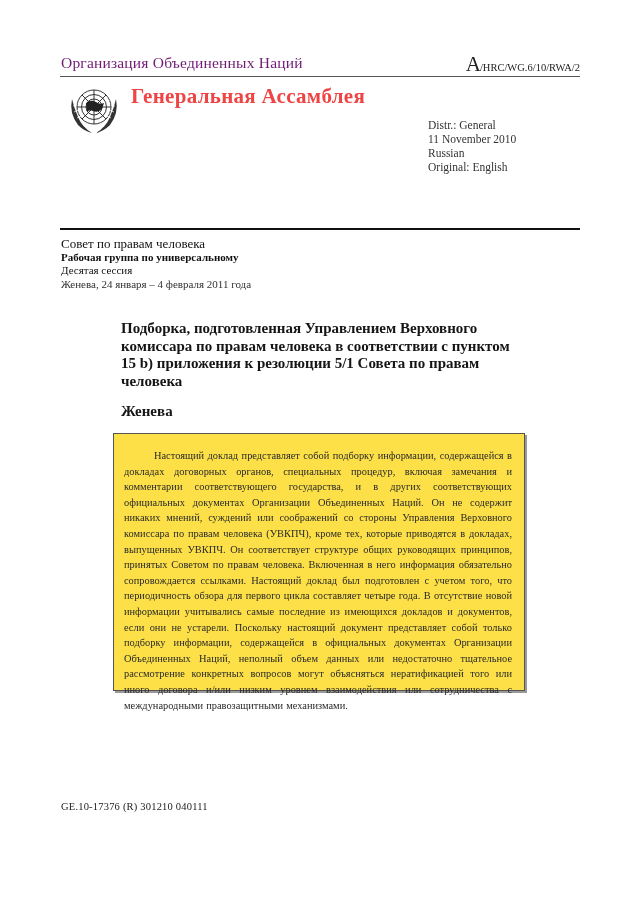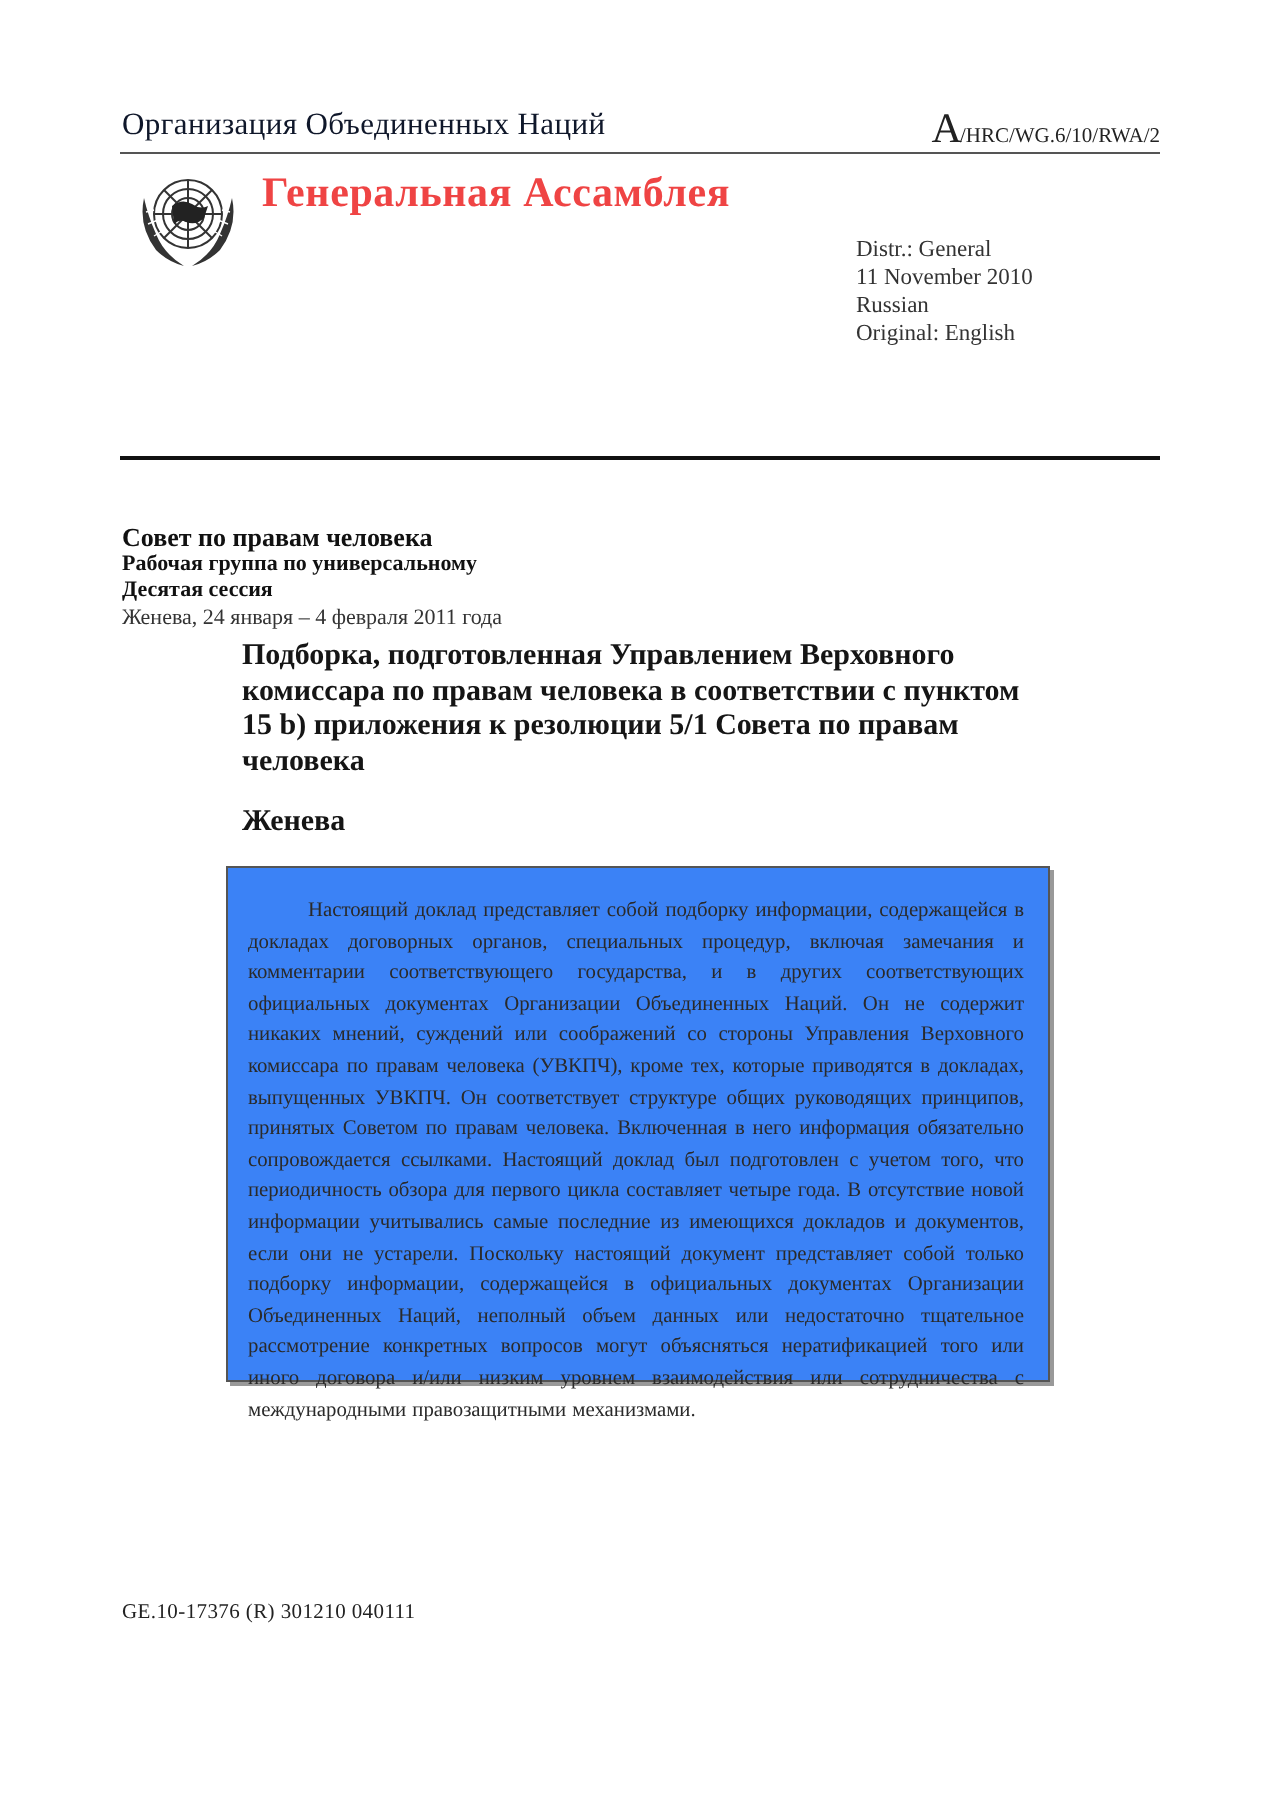--- a/index.html
+++ b/index.html
@@ -2,39 +2,39 @@
 <html><head>
   <meta charset="utf-8">
   <style>
     html, body { margin: 0; padding: 0; }
     body {
       width: 640px; height: 905px; background: #ffffff; position: relative;
       font-family: "Liberation Serif", "DejaVu Serif", serif; color: #1a1a1a;
       overflow: hidden;
     }
     .abs { position: absolute; }
-    .org-name { left: 61px; top: 54px; font-size: 15.5px; letter-spacing: 0.2px; color: #0f172a; }
+    .org-name { left: 61px; top: 54px; font-size: 15.5px; letter-spacing: 0.2px; color: #701a75; }
     .symbol { right: 60px; top: 52px; font-size: 10.5px; color: #222; white-space: nowrap; }
     .symbol .big { font-size: 21px; letter-spacing: -1px; }
     .rule-top { left: 60px; top: 76px; width: 520px; height: 1px; background: #555; }
     .emblem { left: 64px; top: 79px; width: 60px; height: 60px; }
     .assembly { left: 131px; top: 84px; font-size: 21px; font-weight: bold; color: #ef4444; letter-spacing: 0.3px; }
     .distr { left: 428px; top: 94px; font-size: 11.5px; line-height: 14px; color: #333; margin-top: 24px; }
     .rule-thick { left: 60px; top: 228px; width: 520px; height: 2px; background: #111; }
     .council { left: 61px; top: 237px; font-size: 12px; line-height: 13.5px; color: #111; }
-    .council .c1 { font-size: 13px; font-weight: bold; margin-top: 25px; }
+    .council .c1 { font-size: 13px; font-weight: normal; }
     .council .c2 { font-weight: bold; font-size: 11px; }
-    .council .c3 { font-weight: bold; font-size: 11px; }
+    .council .c3 { font-weight: normal; font-size: 11px; }
     .council .c4 { font-size: 11px; color: #333; font-family: Liberation Serif, serif; }
     .title { left: 121px; top: 320px; width: 400px; font-size: 15px; line-height: 17.5px; font-weight: bold; color: #151515; }
     .country { left: 121px; top: 403px; font-size: 15px; font-weight: bold; color: #151515; }
     .summary-box {
       left: 113px; top: 433px; width: 410px; height: 256px;
       border: 1px solid #555; box-shadow: 2px 2px 0 #999;
-      background: #3b82f6;
+      background: #fde047;
     }
     .summary-text {
       position: absolute; left: 10px; top: 14px; width: 388px;
       font-size: 10.4px; line-height: 15.6px; text-align: justify; color: #2a2a2a;
       text-indent: 30px; hyphens: auto; word-spacing: 0.5px;
     }
     .footer-code { left: 61px; top: 801px; font-size: 10.5px; color: #222; letter-spacing: 0.2px; }
   </style>
 </head>
 <body>

